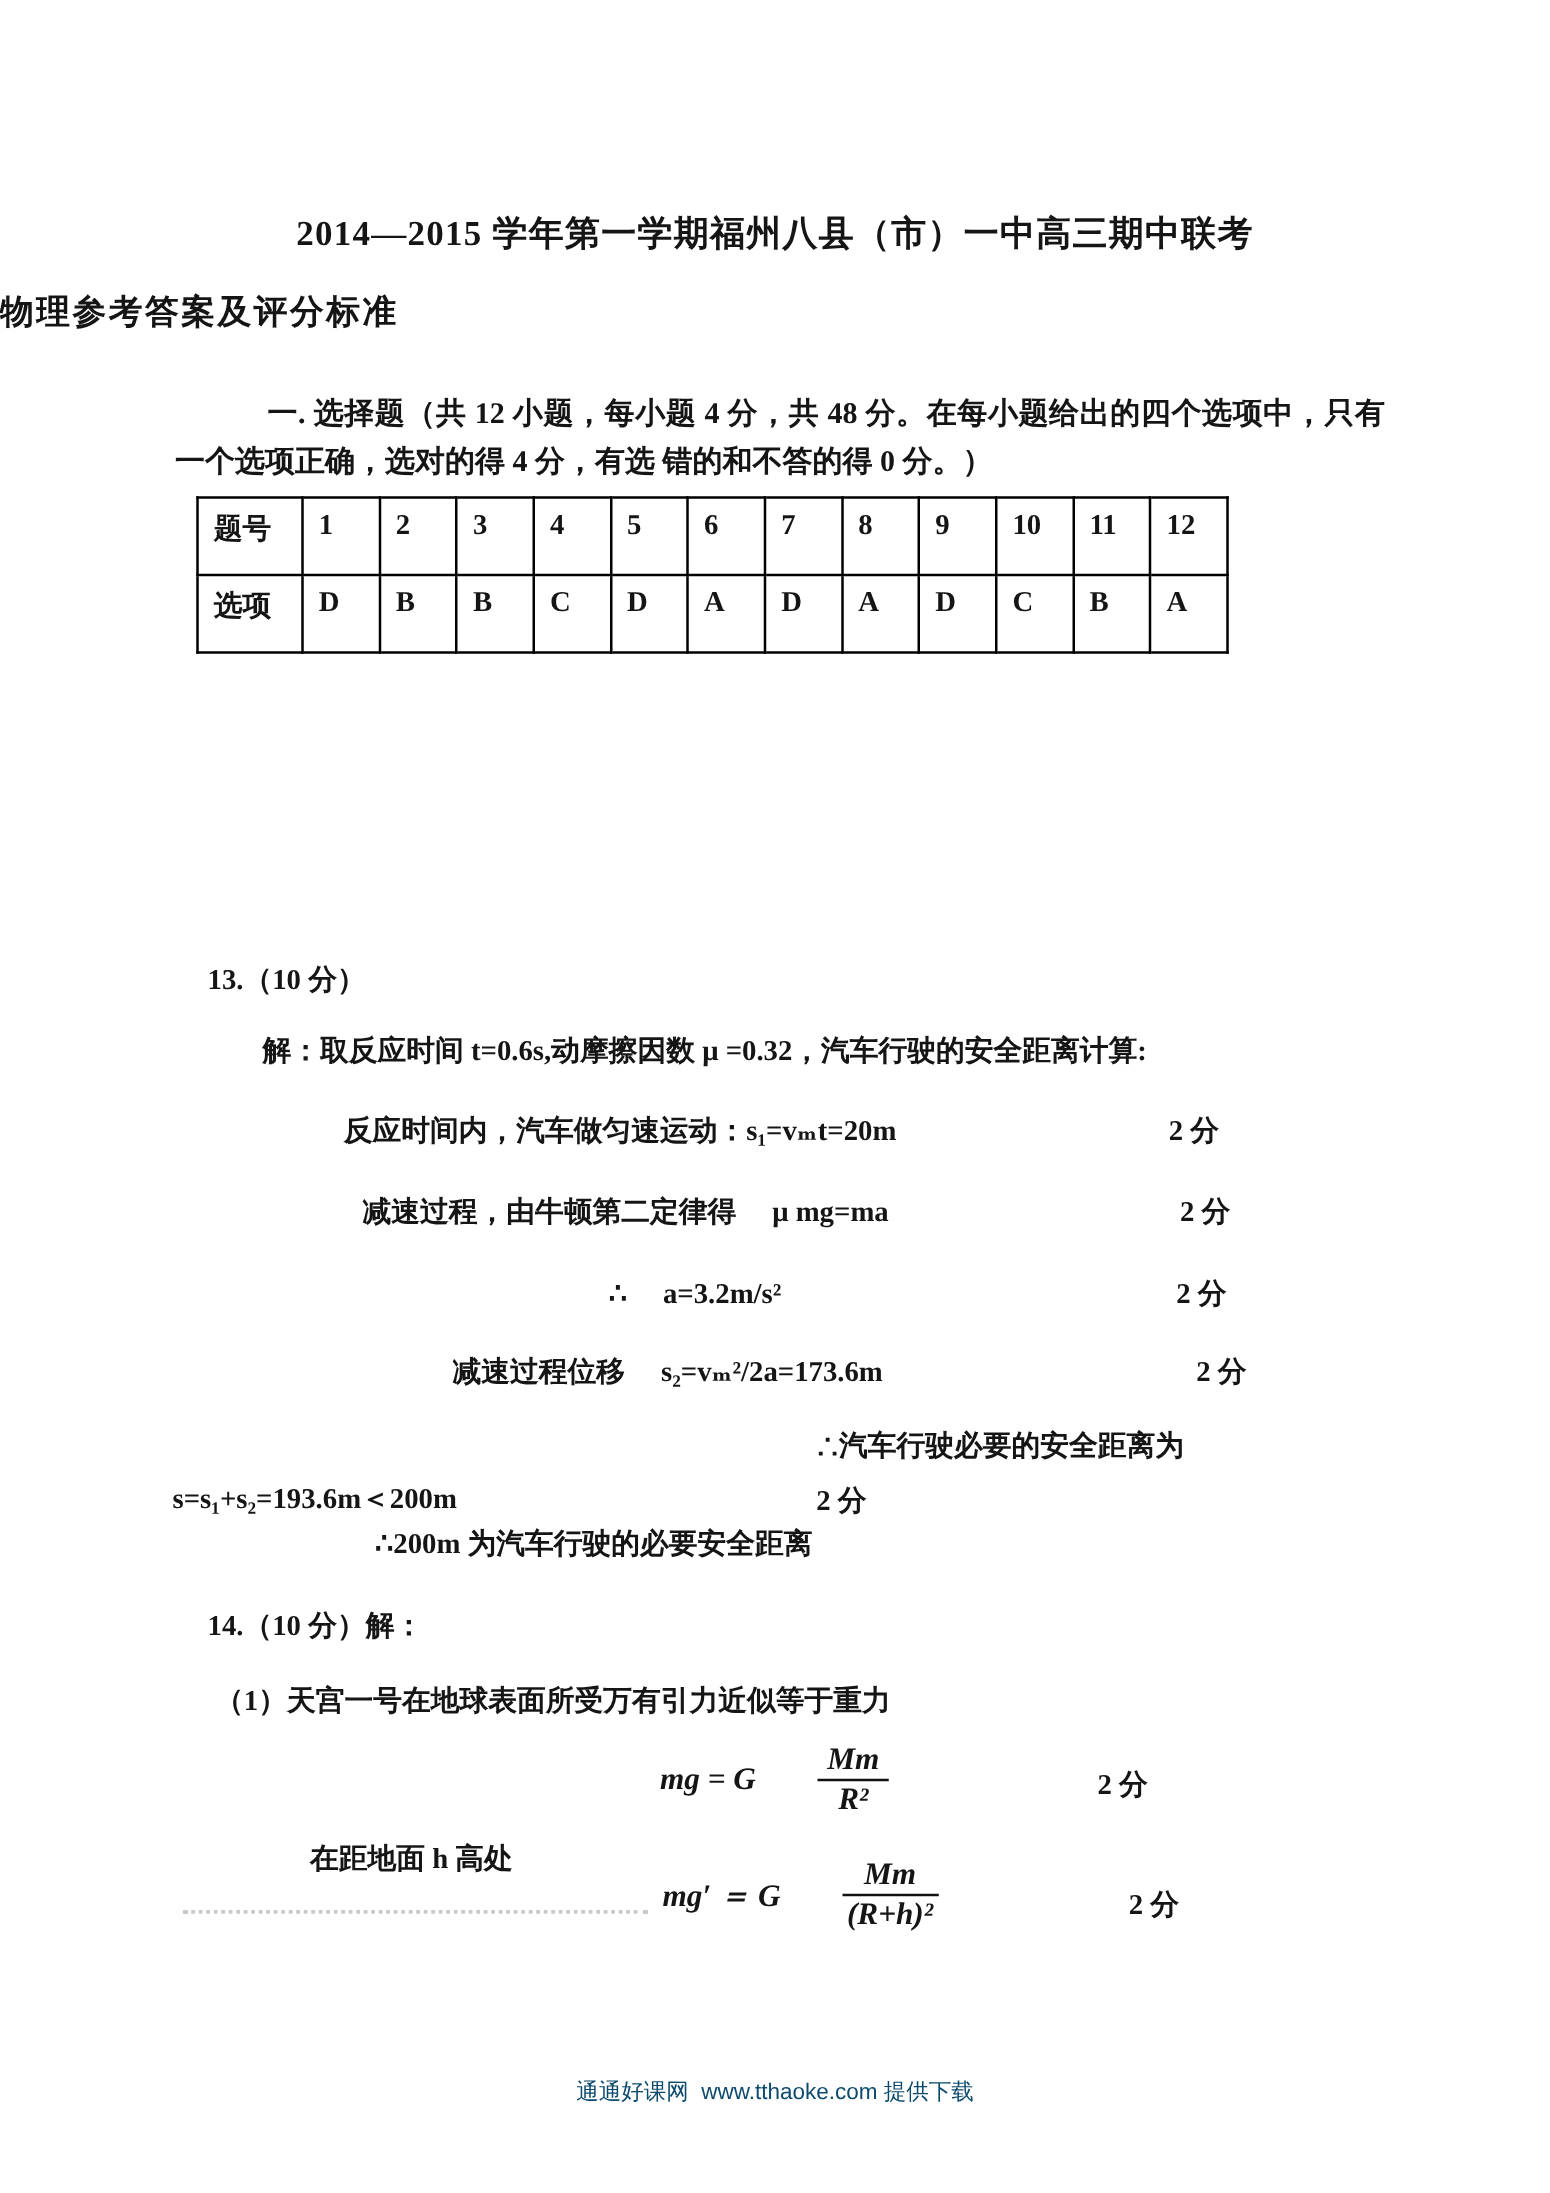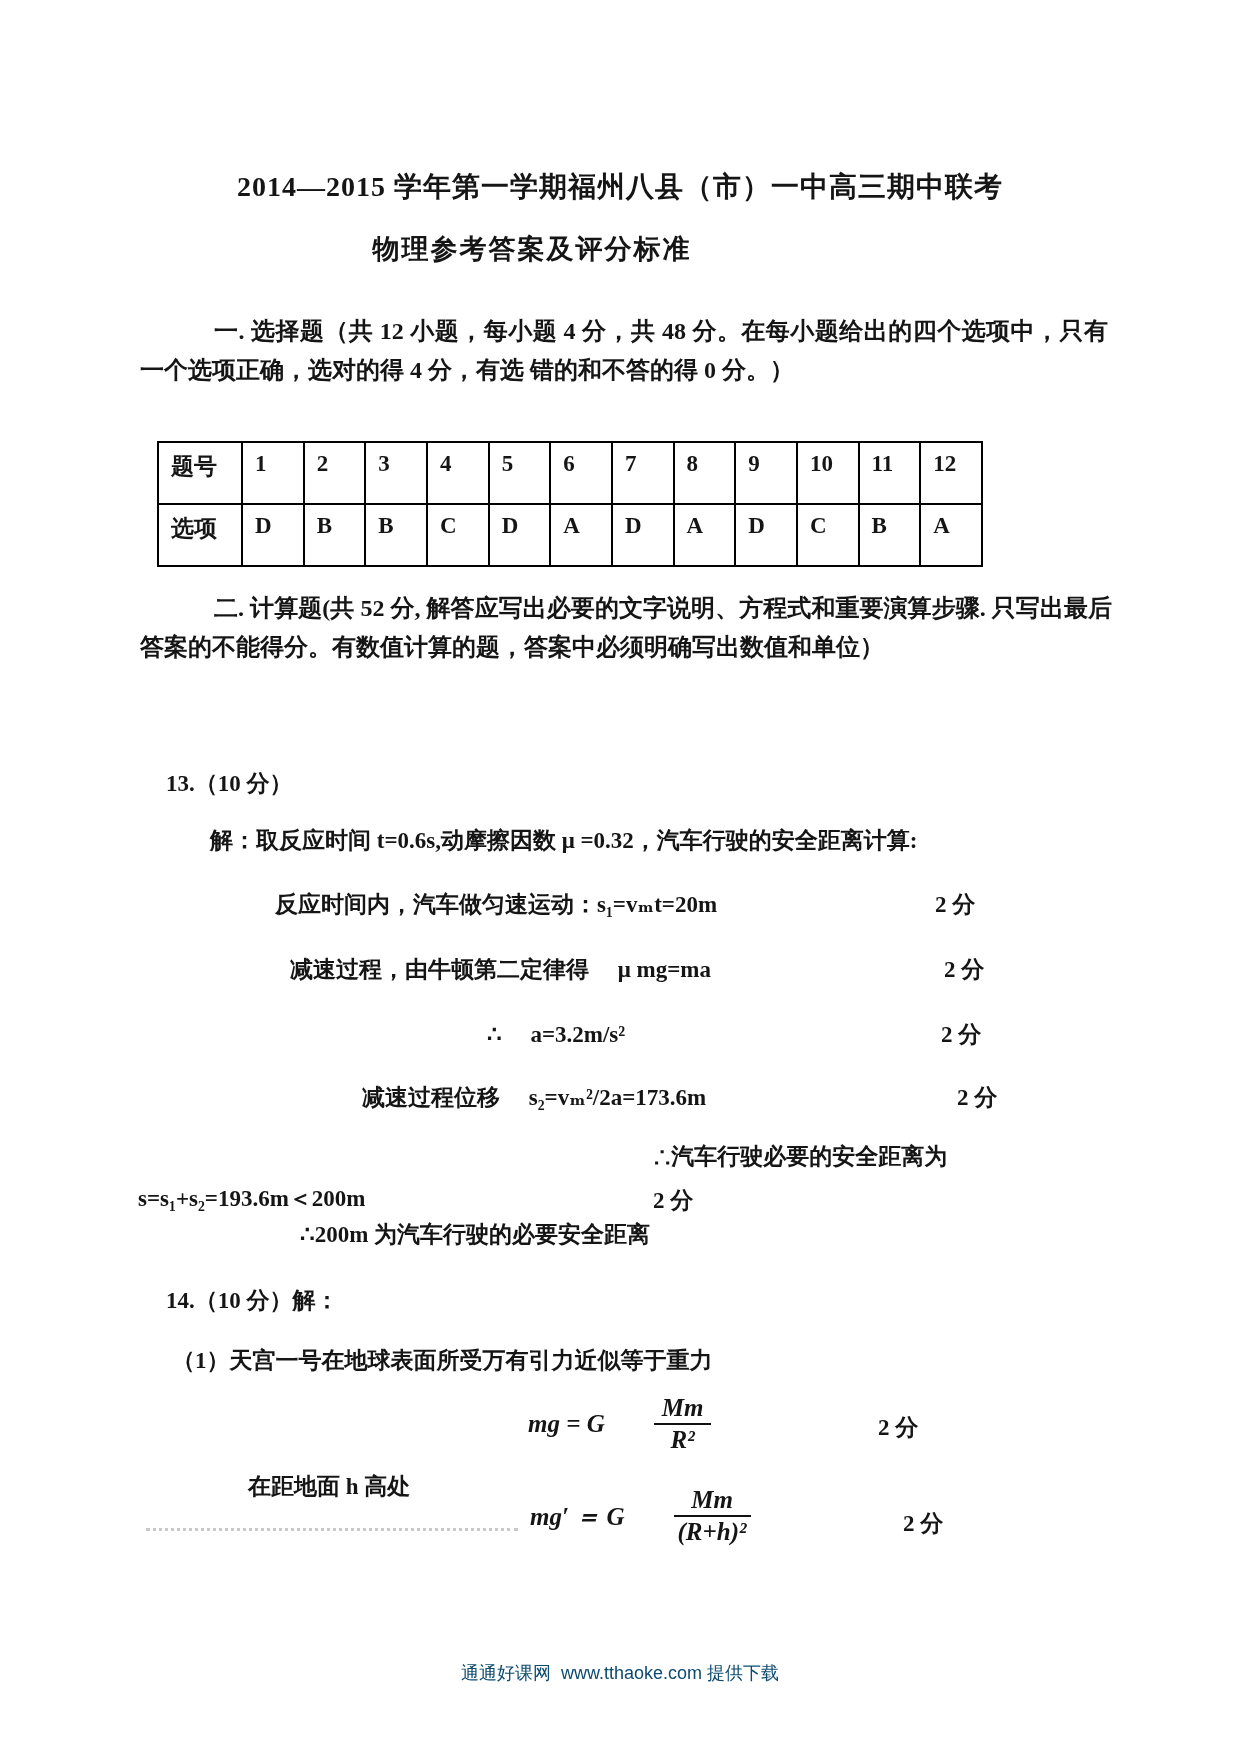--- a/index.html
+++ b/index.html
@@ -7,29 +7,28 @@
     position:relative;
     width:1240px;height:1754px;
     background:#ffffff;
     font-family:"Liberation Serif","DejaVu Serif",serif;
     color:#151515;
     overflow:hidden;
   }
   .abs{position:absolute;margin-top:28px;}
   .pre{white-space:pre;}
   .title1{left:0;top:140px;width:1240px;text-align:center;font-size:28px;font-weight:bold;letter-spacing:1px;}
-  .title2{left:0;top:203px;width:1064px;text-align:center;font-size:27px;font-weight:bold;letter-spacing:2px;}
+  .title2{left:0;top:203px;width:1064px;text-align:left;font-size:27px;font-weight:bold;letter-spacing:2px;}
   .para{font-size:24px;font-weight:bold;line-height:39px;text-align:justify;}
   .para1{left:140px;top:284px;width:968px;text-indent:74px;}
   .para2{left:140px;top:561px;width:972px;text-indent:74px;}
   table.answers{
     position:absolute;left:157px;top:397px;
     border-collapse:collapse;table-layout:fixed;
     width:826px;
-    margin-top:44px;
   }
   table.answers td{
     border:2px solid #000;
     height:52px;
     vertical-align:top;
     padding:8px 0 0 12px;
     font-size:23px;font-weight:bold;
   }
   td.qhead{width:70px;padding-left:10px;}
   .line{font-size:23px;font-weight:bold;white-space:pre;}
@@ -80,21 +79,20 @@
       <td>D</td>
       <td>A</td>
       <td>D</td>
       <td>C</td>
       <td>B</td>
       <td>A</td>
     </tr>
   </tbody>
     </table>
 
-  <div class="abs para para2">二. 计算题(共 52 分, 解答应写出必要的文字说明、方程式和重要演算步骤. 只写出最后答案的不能得分。有数值计算的题，答案中必须明确写出数值和单位）</div>
 
   <div class="abs line" style="left:166px;top:740px;">13.（10 分）</div>
   <div class="abs line" style="left:210px;top:797px;">解：取反应时间 t=0.6s,动摩擦因数 μ =0.32，汽车行驶的安全距离计算:</div>
 
   <div class="abs line" style="left:275px;top:861px;">反应时间内，汽车做匀速运动：s₁=vₘt=20m</div>
   <div class="abs score" style="left:935px;top:861px;">2 分</div>
 
   <div class="abs line" style="left:290px;top:926px;">减速过程，由牛顿第二定律得　 μ mg=ma</div>
   <div class="abs score" style="left:944px;top:926px;">2 分</div>
 

